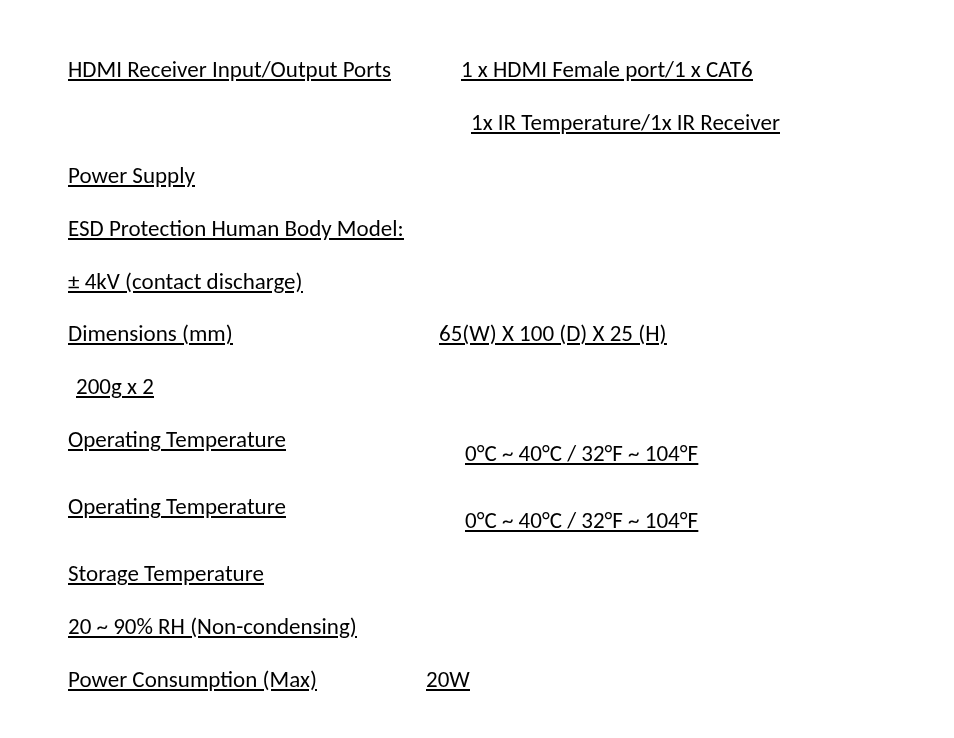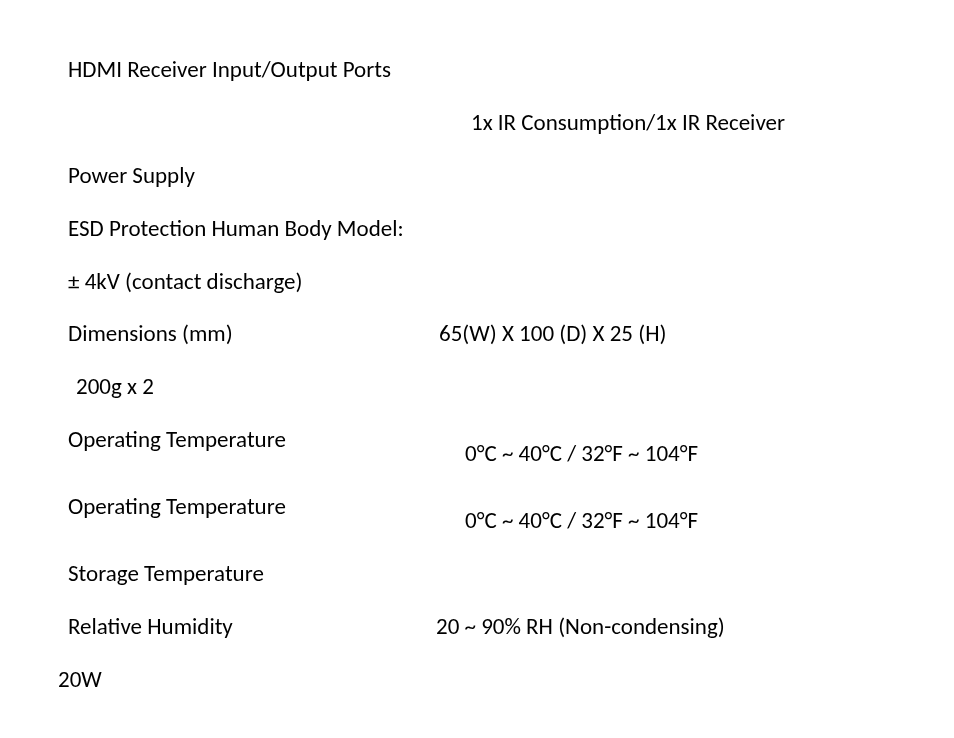--- a/index.html
+++ b/index.html
@@ -1,18 +1,19 @@
 <!DOCTYPE html>
 <html><head>
   <meta charset="utf-8">
   <style>
     * {
       margin: 0;
       padding: 0;
       box-sizing: border-box;
+      text-decoration: underline;
     }
     body {
       width: 954px;
       height: 738px;
       background: #ffffff;
       font-family: Calibri, "Segoe UI", Arial, sans-serif;
       font-size: 23px;
       color: #000000;
       padding: 55px 0 0 68px;
       line-height: 1.3;
@@ -43,24 +44,25 @@
     .val-offset-4 { padding-left: 8px; }
     .val-offset-6 { padding-left: 29px; margin-top: 14px; }
     .val-offset-7 { padding-left: 22px; }
     .val-offset-8 { padding-left: 0px; }
   </style>
 </head>
 <body>
 
 <div class="spec-row">
   <div class="spec-label">HDMI Receiver Input/Output Ports</div>
+  <div class="spec-value val-offset-1">1 x HDMI Female port/1 x CAT6</div>
 </div>
 
 <div class="row-sub">
-  <div class="spec-value">1x IR Consumption/1x IR Receiver</div>
+  <div class="spec-value">1x IR Temperature/1x IR Receiver</div>
 </div>
 
 <div class="spec-row">
   <div class="spec-label">Power Supply</div>
 </div>
 
 <div class="spec-row">
   <div class="spec-label">ESD Protection Human Body Model:</div>
 </div>
 
@@ -85,19 +87,19 @@
 <div class="spec-row">
   <div class="spec-label">Operating Temperature</div>
   <div class="spec-value val-offset-6">0°C ~ 40°C / 32°F ~ 104°F</div>
 </div>
 
 <div class="spec-row">
   <div class="spec-label">Storage Temperature</div>
 </div>
 
 <div class="spec-row">
-  <div class="spec-label">Relative Humidity</div>
   <div class="spec-value val-offset-8">20 ~ 90% RH (Non-condensing)</div>
 </div>
 
 <div class="spec-row">
+  <div class="spec-label">Power Consumption (Max)</div>
   <div class="spec-value" style="margin-left:-10px;">20W</div>
 </div>
 
 </body></html>

